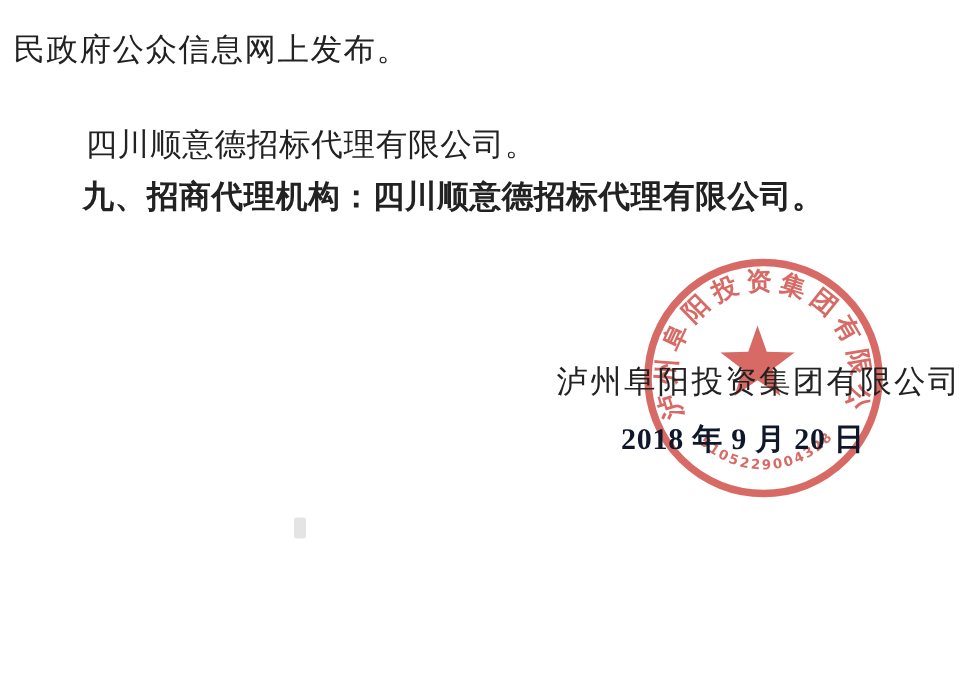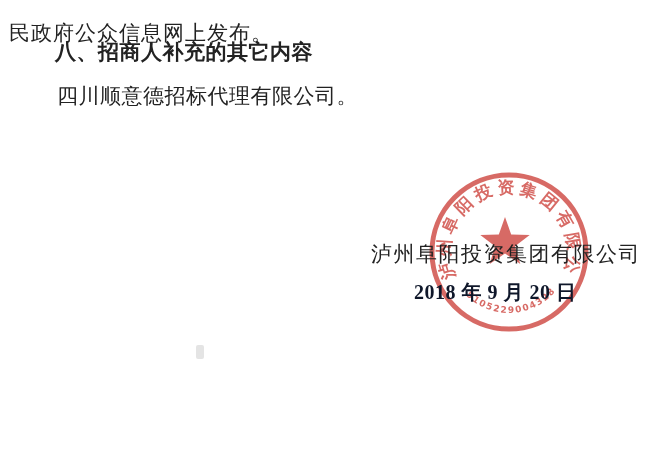--- a/index.html
+++ b/index.html
@@ -102,24 +102,24 @@
     z-index: 1;
   }
 </style>
 </head>
 <body>
 
 <div class="page">
 
   <div class="line l1">民政府公众信息网上发布。</div>
 
-  <div class="line l2 bold">八、招商人补充的其它内容</div>
 
   <div class="line l3">四川顺意德招标代理有限公司。</div>
 
+  <div class="line l4 bold">九、招商代理机构：四川顺意德招标代理有限公司。</div>
 
   <div class="seal">
     <svg width="180" height="180" viewBox="0 0 180 180">
       <defs>
         <path id="arcTop" d="M 36.5 114.9 A 59 59 0 1 1 143.5 114.9" fill="none"></path>
         <path id="arcBottom" d="M 38.3 122.3 A 61 61 0 0 0 141.7 122.3" fill="none"></path>
       </defs>
       <circle class="seal-ring" cx="90" cy="90" r="77"></circle>
       <polygon class="seal-star" points="86,55 92.2,72.5 110.7,73 96,84.2 101.3,102 86,91.5 70.7,102 76,84.2 61.3,73 79.8,72.5"></polygon>
       <text class="seal-arc-text">

